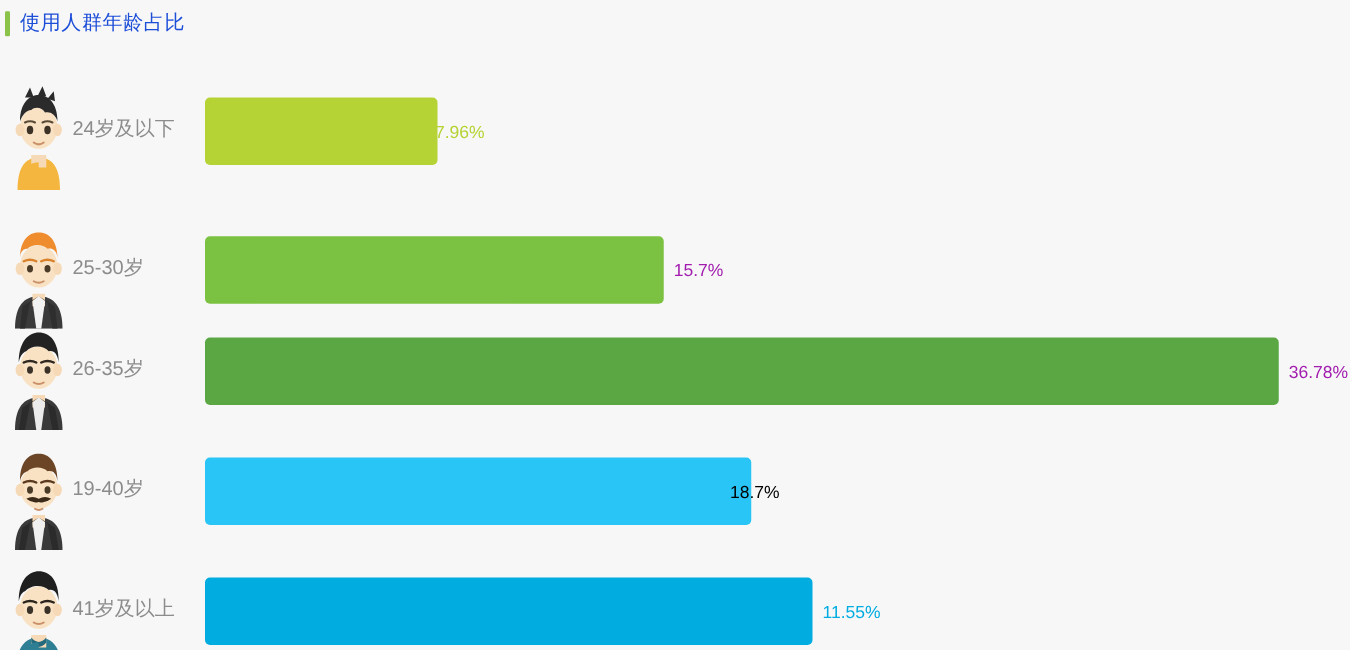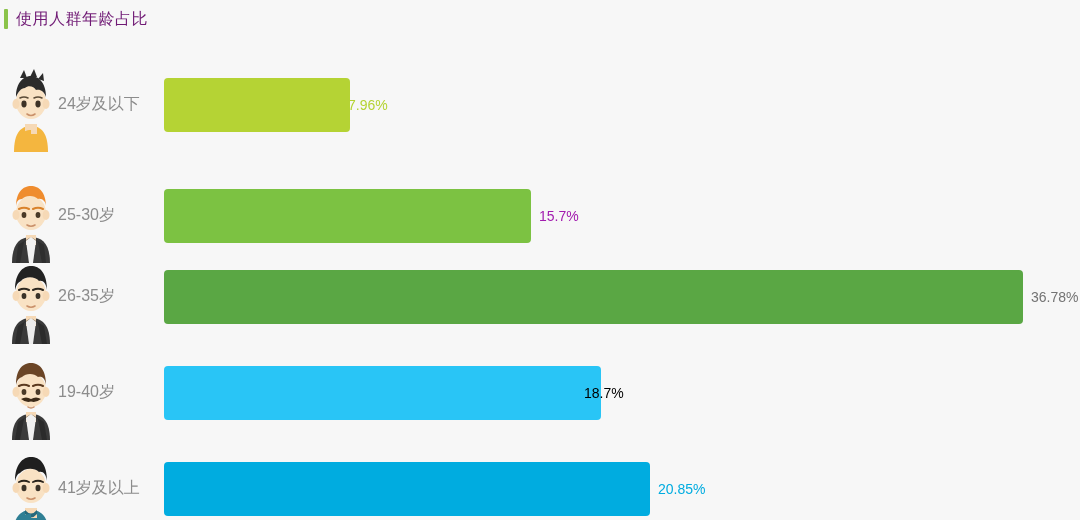--- a/index.html
+++ b/index.html
@@ -25,21 +25,21 @@
     position: absolute;
     left: 4px; top: 9px;
     width: 4px; height: 20px;
     background: #8bc34a;
     border-radius: 1px;
   }
   #page-title {
     position: absolute;
     left: 16px; top: 6px;
     font-size: 16px;
-    color: #701a75;
+    color: #1d4ed8;
     letter-spacing: 0.5px;
     line-height: 26px;
     white-space: nowrap;
   }
 
   
   .row {
     position: absolute;
     left: 0;
     width: 1080px;
@@ -161,21 +161,21 @@
         <ellipse cx="18" cy="40" rx="2.4" ry="3" fill="#3a3228"></ellipse>
         <ellipse cx="32" cy="40" rx="2.4" ry="3" fill="#3a3228"></ellipse>
         <path d="M13 34 Q18 31.5 23 34" stroke="#2e2820" stroke-width="2" fill="none" stroke-linecap="round"></path>
         <path d="M27 34 Q32 31.5 37 34" stroke="#2e2820" stroke-width="2" fill="none" stroke-linecap="round"></path>
         <path d="M21 50 Q25 52.5 29 50" stroke="#c9906a" stroke-width="1.6" fill="none" stroke-linecap="round"></path>
       </svg>
     </div>
     <div class="row-label">26-35岁</div>
     <div class="bar-track" style="width:900px">
       <div class="bar" style="width:859px;background:#5aa744"></div>
-      <div class="bar-value" style="left:867px;color:#737373">36.78%</div>
+      <div class="bar-value" style="left:867px;color:#a21caf">36.78%</div>
     </div>
   </div>
 
   <div class="row" style="top:348px">
     <div class="avatar-wrap">
       <svg viewBox="0 0 50 88" xmlns="http://www.w3.org/2000/svg">
         <path d="M6 88 C6 70 13 62 25 62 C37 62 44 70 44 88 Z" fill="#3a3a3a"></path>
         <path d="M20 60 L30 60 L30 70 L20 70 Z" fill="#f6d9b6"></path>
         <path d="M25 62 L20 66 L23 88 L27 88 L30 66 Z" fill="#f0f0f0"></path>
         <path d="M25 62 L18 67 L14 88 L9 88 L12 70 Z" fill="#2b2b2b"></path>
@@ -213,17 +213,17 @@
         <ellipse cx="32" cy="40" rx="2.5" ry="3.2" fill="#3a3228"></ellipse>
         <path d="M13 34 Q18 31.5 23 34" stroke="#2a241c" stroke-width="1.9" fill="none" stroke-linecap="round"></path>
         <path d="M27 34 Q32 31.5 37 34" stroke="#2a241c" stroke-width="1.9" fill="none" stroke-linecap="round"></path>
         <path d="M21 50 Q25 52.5 29 50" stroke="#c9906a" stroke-width="1.6" fill="none" stroke-linecap="round"></path>
         <path d="M8 88 C8 72 14 66 25 66 L25 88 Z" fill="#2f7f94"></path>
       </svg>
     </div>
     <div class="row-label">41岁及以上</div>
     <div class="bar-track">
       <div class="bar" style="width:486px;background:#00ace0"></div>
-      <div class="bar-value" style="left:494px;color:#00ace0">20.85%</div>
+      <div class="bar-value" style="left:494px;color:#00ace0">11.55%</div>
     </div>
   </div>
 
 </div>
 
 </body></html>

